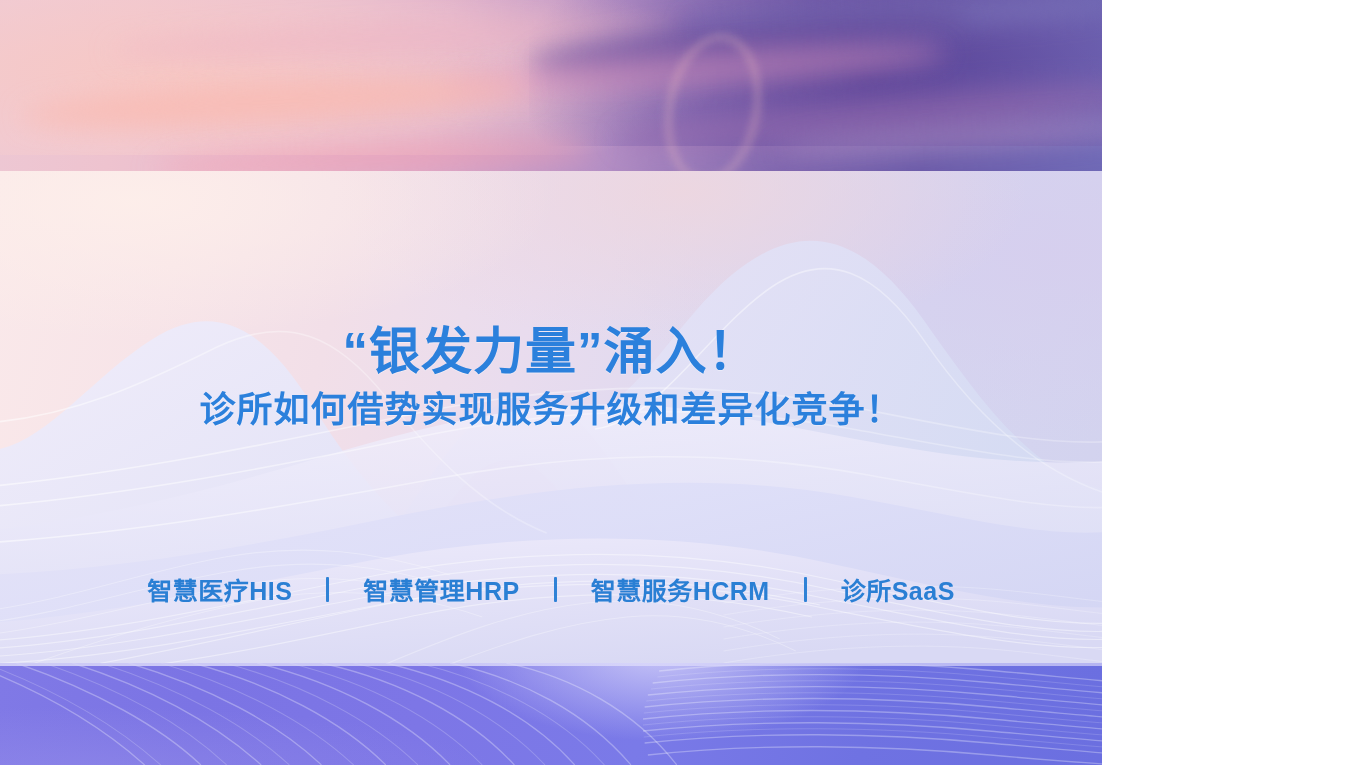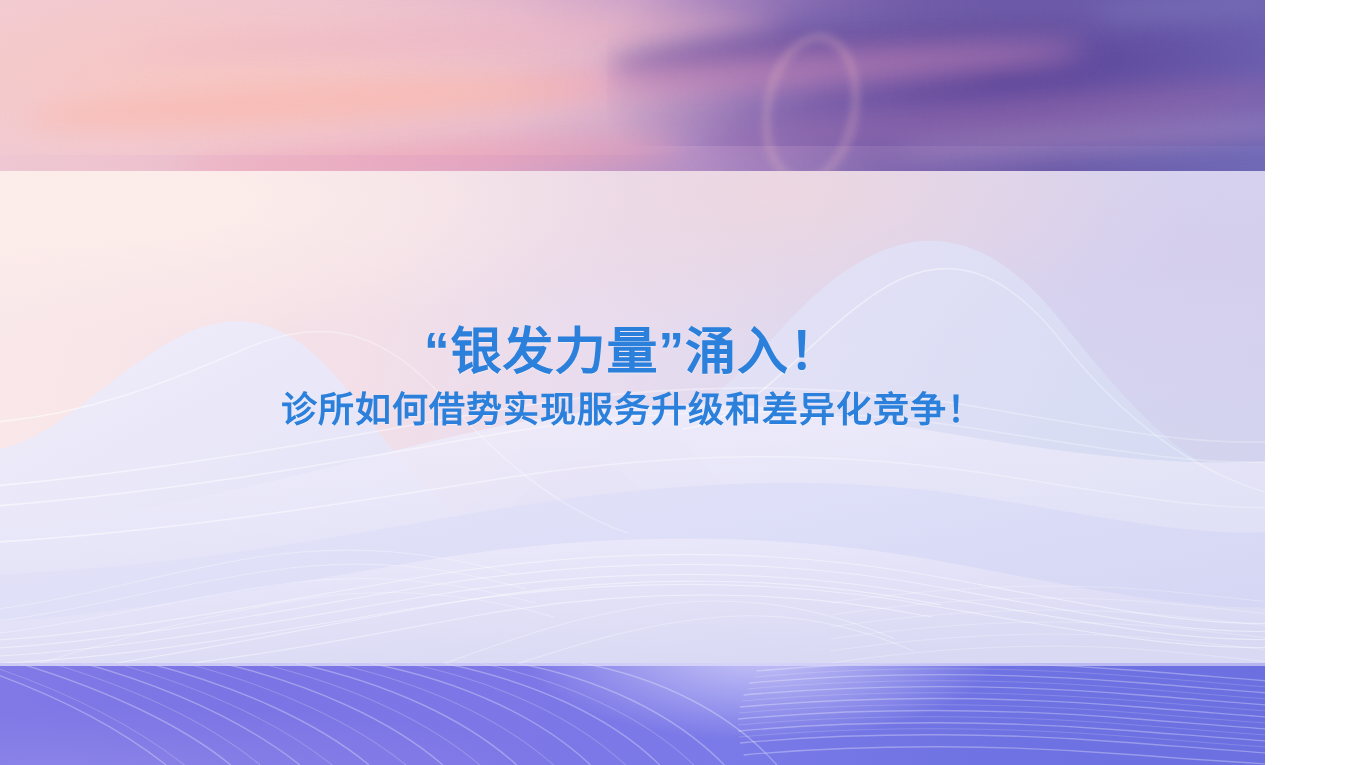--- a/index.html
+++ b/index.html
@@ -7,21 +7,21 @@
     margin: 0;
     padding: 0;
     background: #ffffff;
   }
   body {
     font-family: "Liberation Sans", "DejaVu Sans", sans-serif;
   }
 
   .banner {
     position: relative;
-    width: 1265px;
+    width: 1102px;
     height: 765px;
     overflow: hidden;
     background: #fef9c3;
   }
 
   
   .sky {
     position: absolute;
     left: 0; top: 0;
     width: 100%;
@@ -321,14 +321,23 @@
       </g>
     </svg>
     <div class="bottom-topline"></div>
   </div>
 
   <div class="title-block">
     <span class="title-line l1">“银发力量”涌入！</span>
     <span class="title-line l2">诊所如何借势实现服务升级和差异化竞争！</span>
   </div>
 
+  <div class="tagline">
+    <span class="tag-item">智慧医疗HIS</span>
+    <span class="tag-sep"></span>
+    <span class="tag-item">智慧管理HRP</span>
+    <span class="tag-sep"></span>
+    <span class="tag-item">智慧服务HCRM</span>
+    <span class="tag-sep"></span>
+    <span class="tag-item">诊所SaaS</span>
+  </div>
 
 </div>
 
 </body></html>

